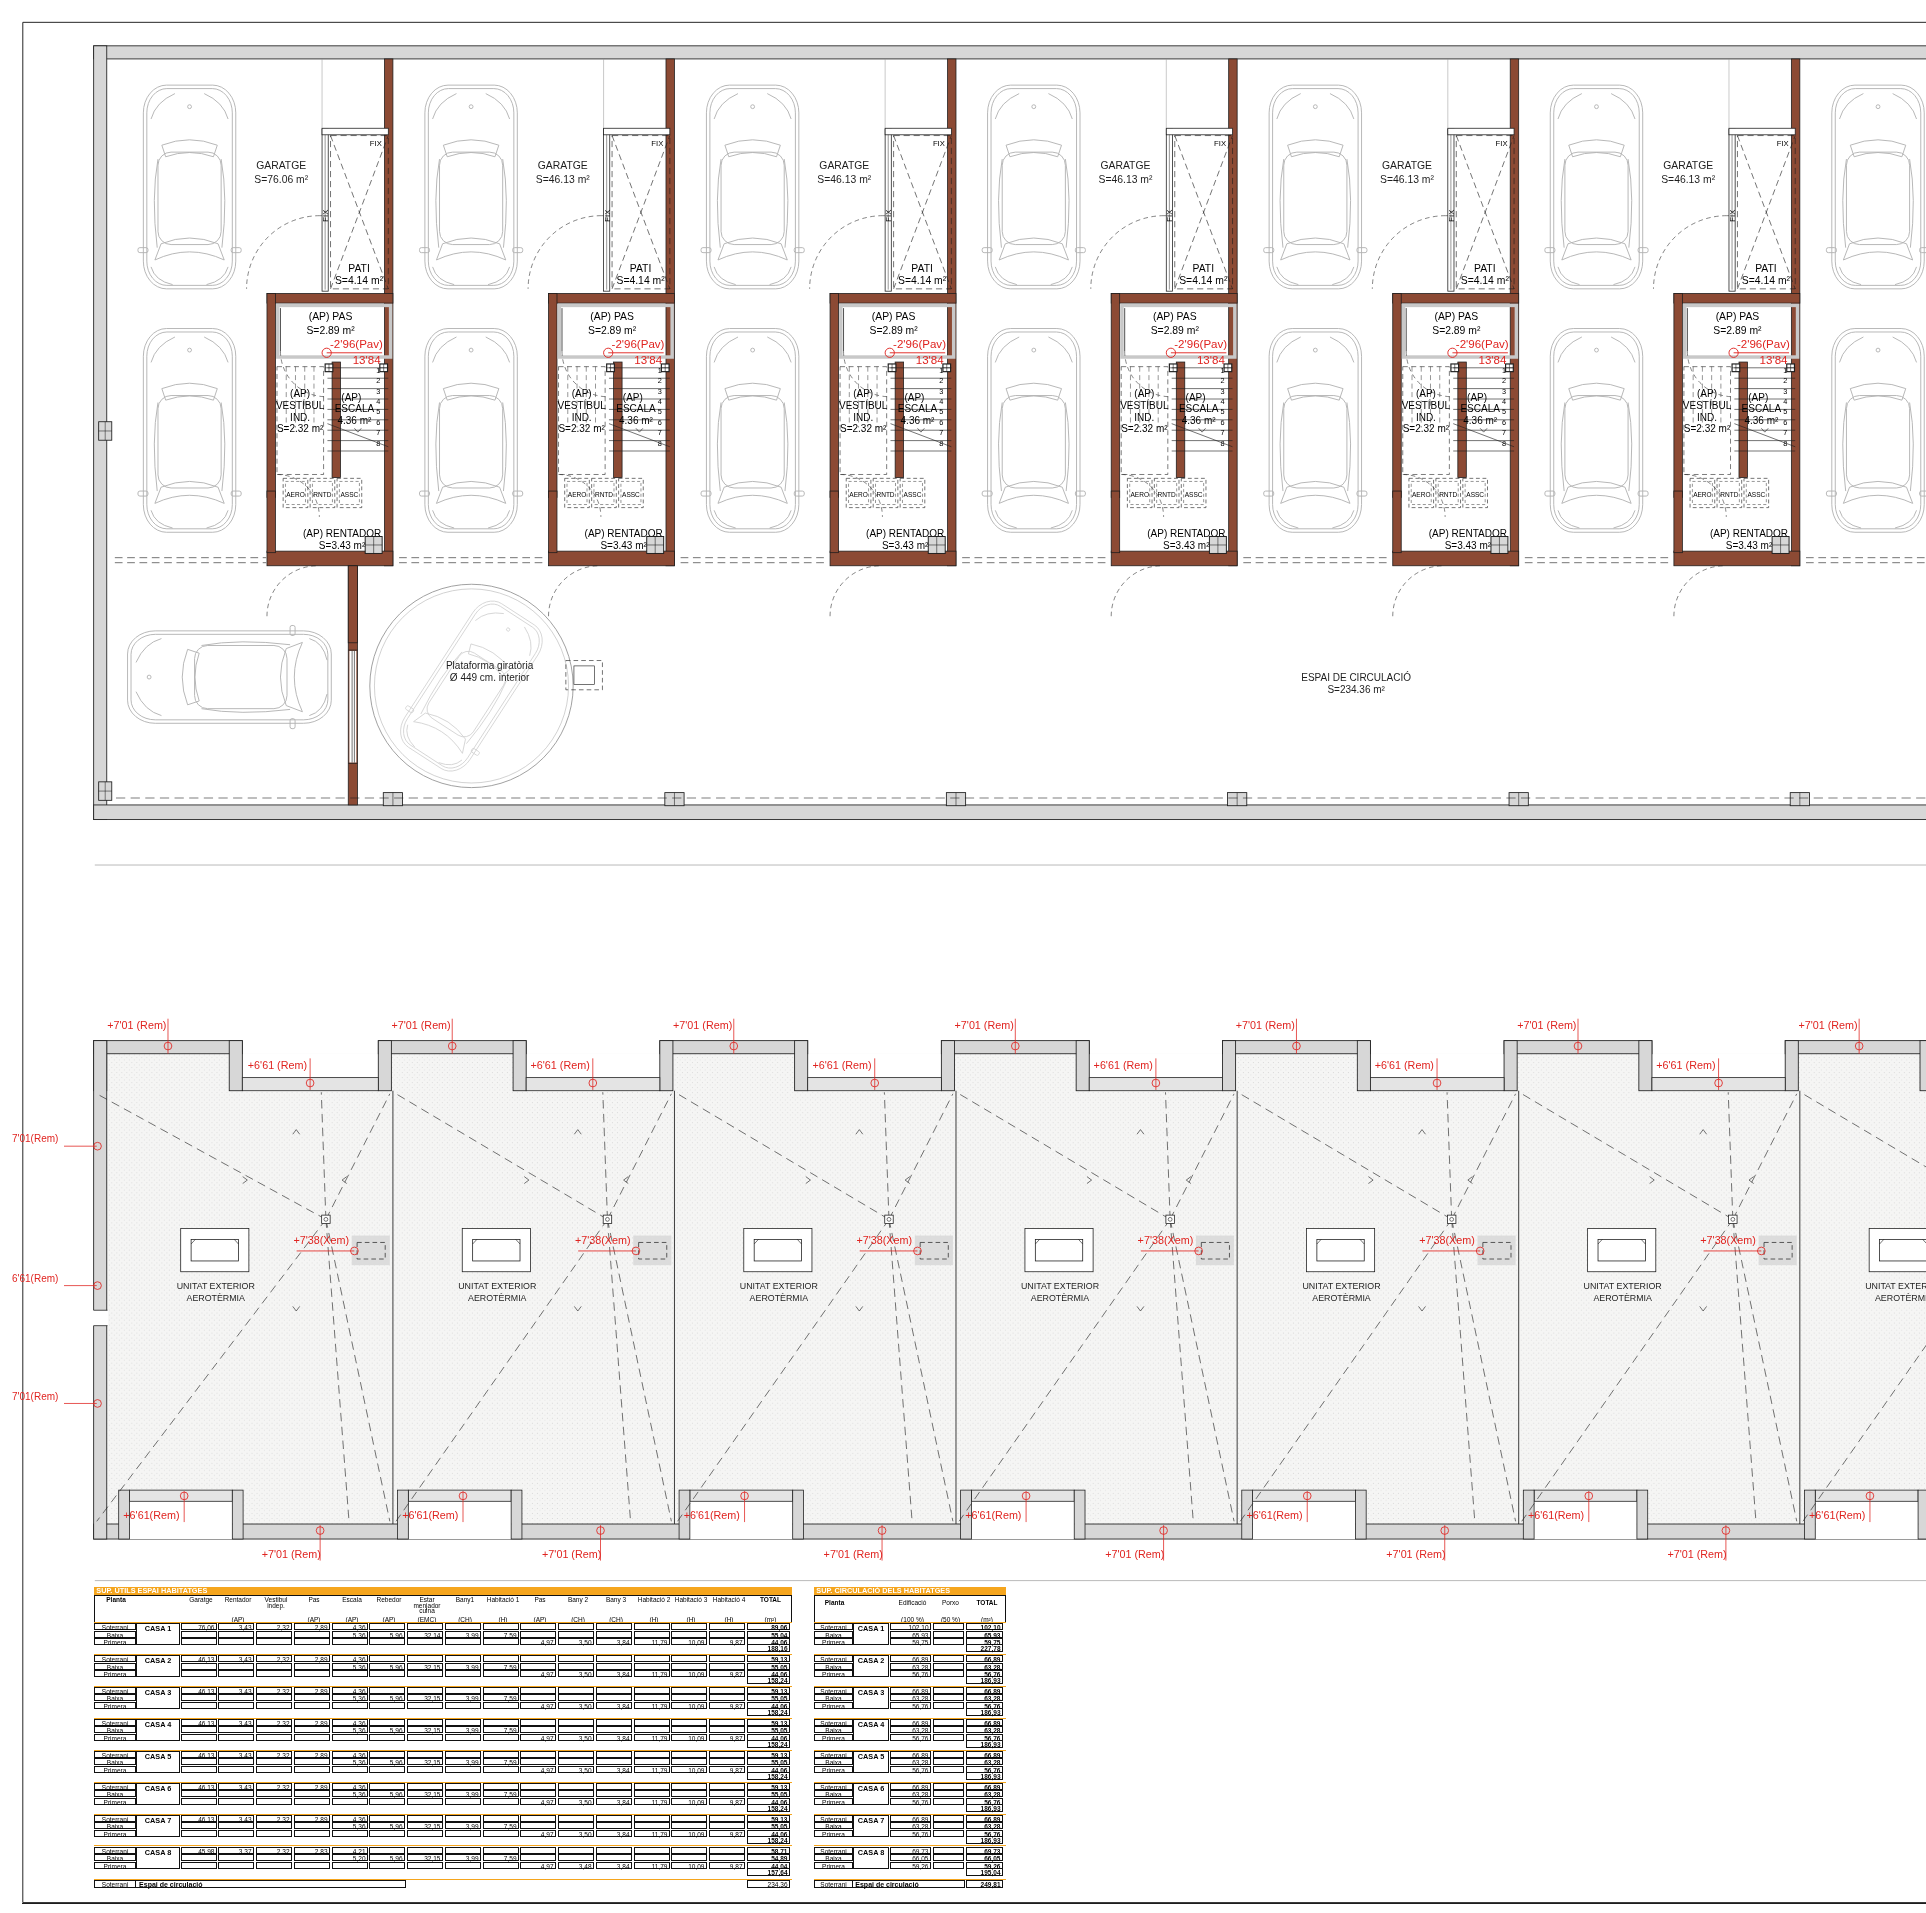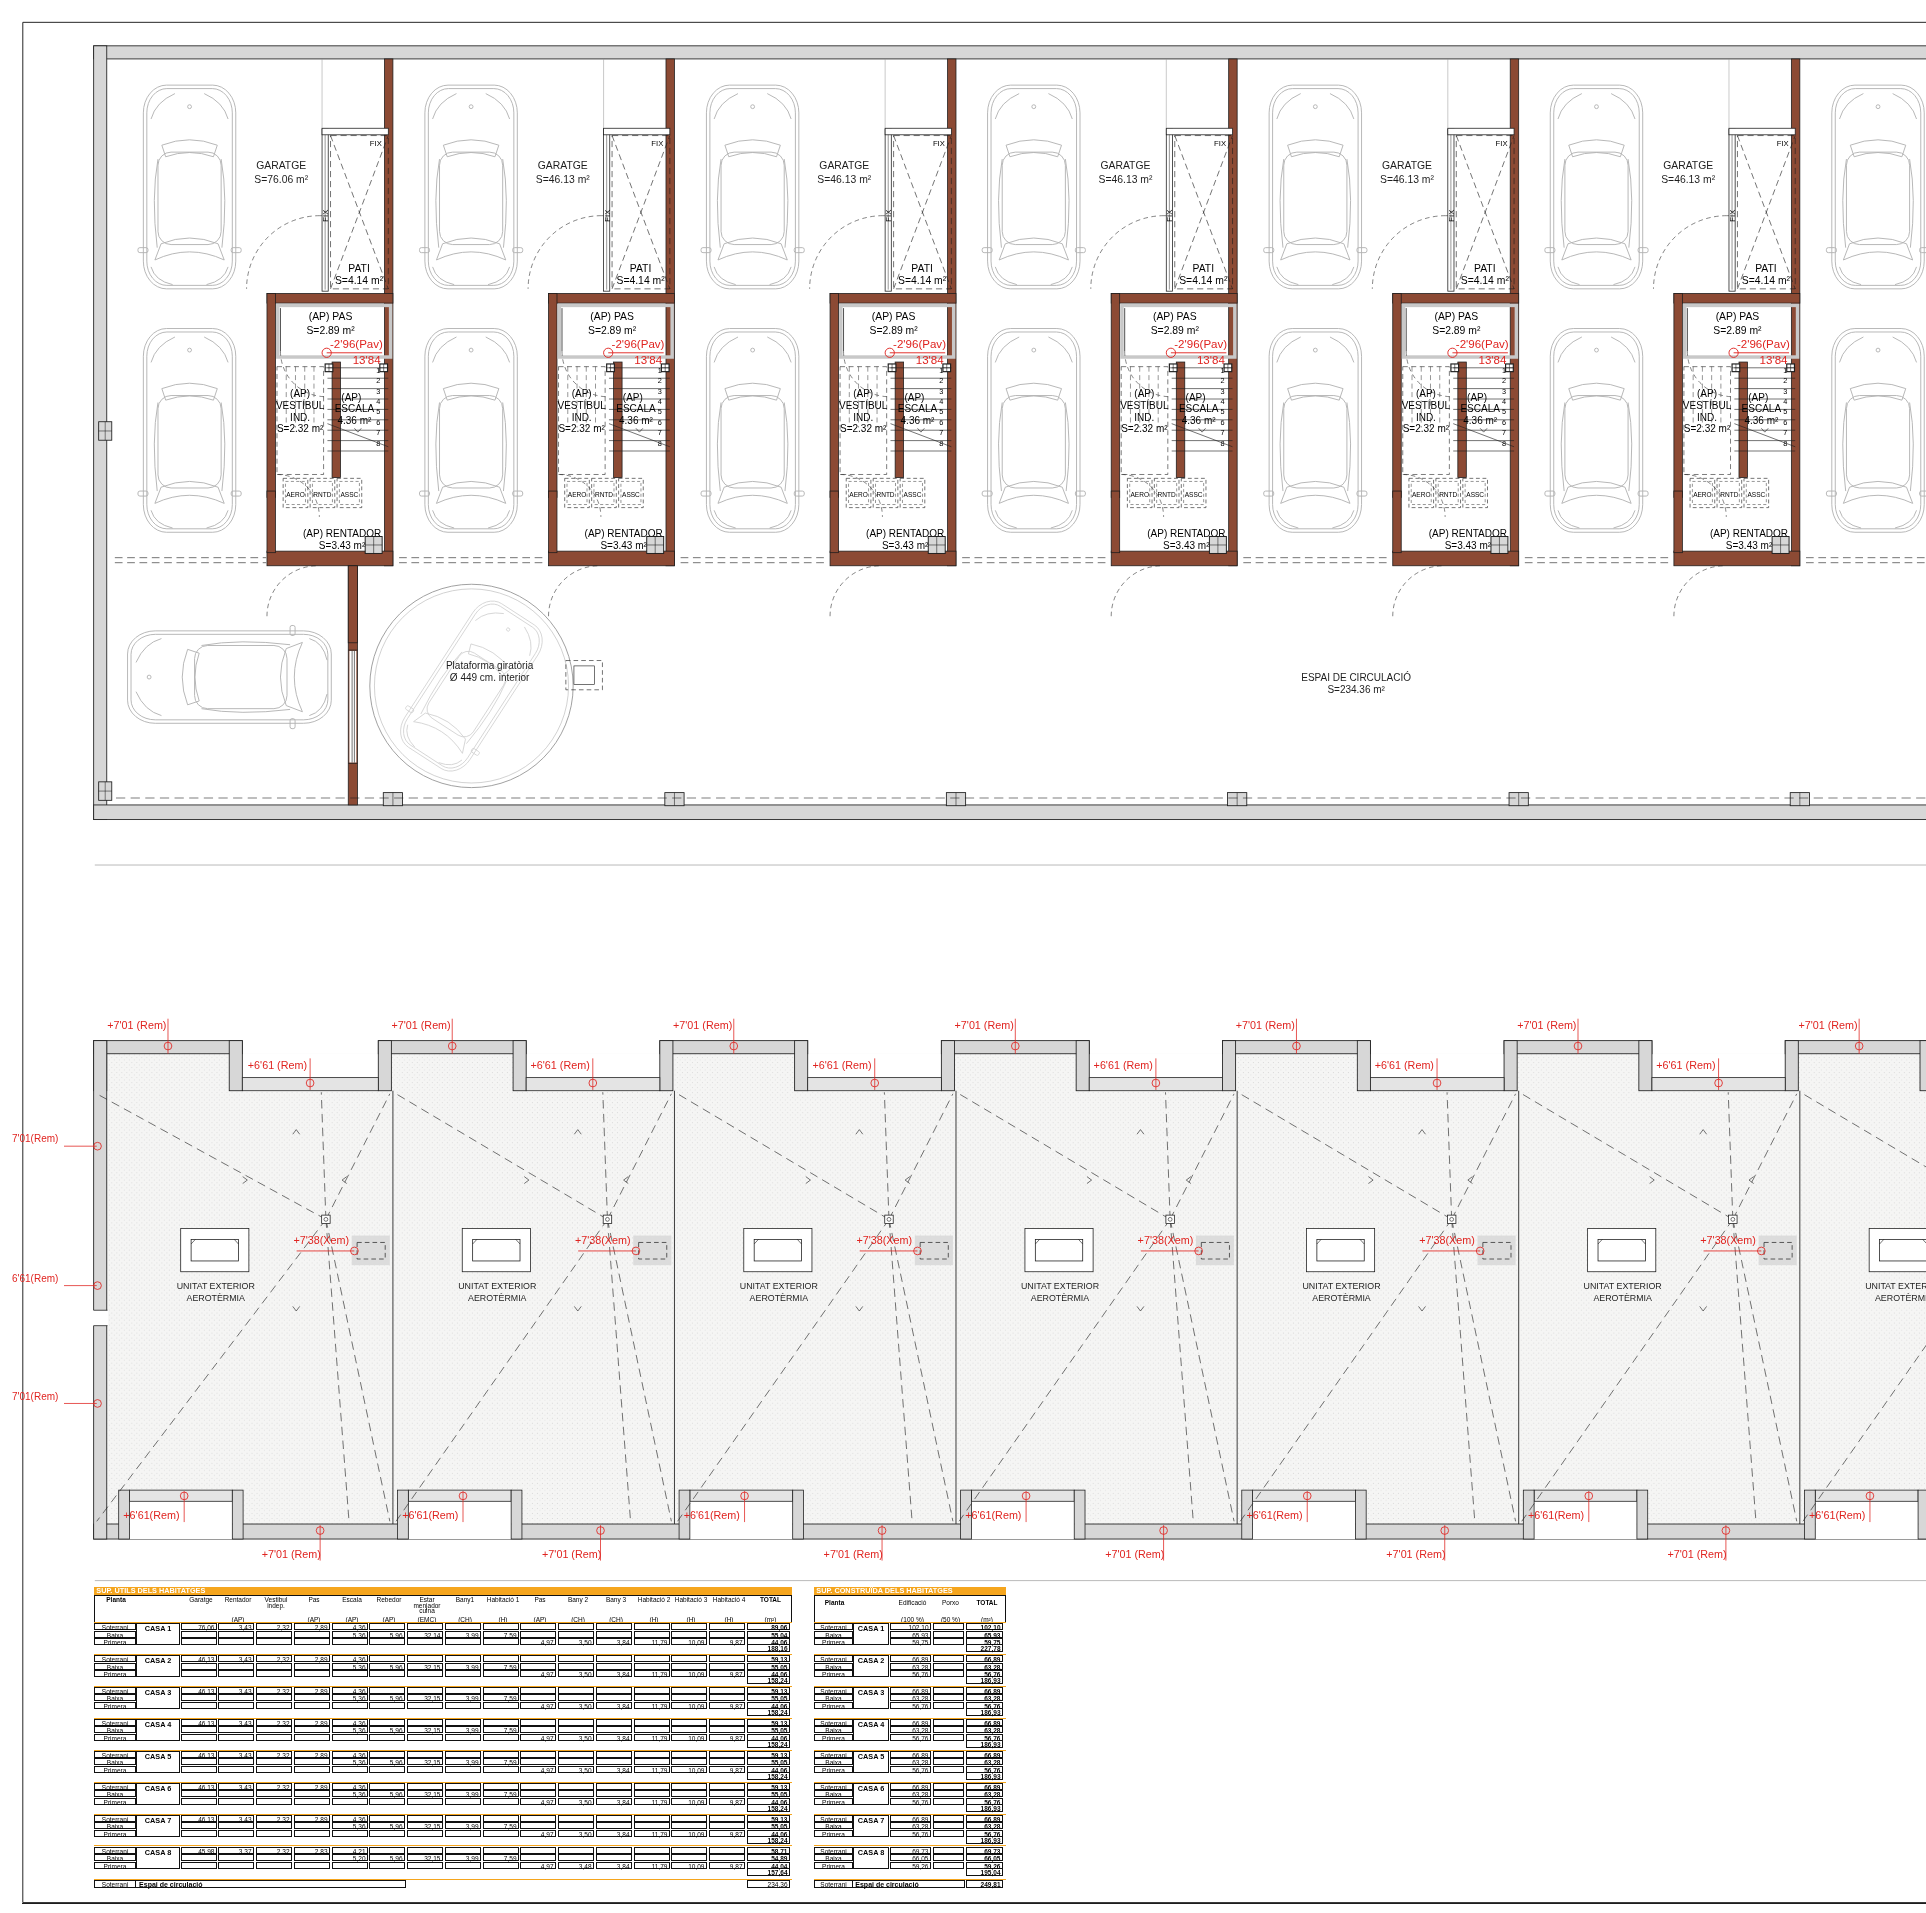--- a/index.html
+++ b/index.html
@@ -728,21 +728,21 @@
 <line x1="5963" y1="4295" x2="5963" y2="4285" stroke="#1d1d1d" stroke-width="1.5"></line>
 <line x1="5975" y1="4295" x2="5975" y2="4285" stroke="#1d1d1d" stroke-width="1.5"></line>
 <line x1="5987" y1="4295" x2="5987" y2="4281" stroke="#1d1d1d" stroke-width="1.5"></line>
 <line x1="5999" y1="4295" x2="5999" y2="4285" stroke="#1d1d1d" stroke-width="1.5"></line>
 <line x1="6011" y1="4295" x2="6011" y2="4285" stroke="#1d1d1d" stroke-width="1.5"></line>
 <line x1="6022" y1="4295" x2="6022" y2="4285" stroke="#1d1d1d" stroke-width="1.5"></line>
 <line x1="6034" y1="4295" x2="6034" y2="4285" stroke="#1d1d1d" stroke-width="1.5"></line>
 <line x1="5928" y1="4296" x2="6046" y2="4296" stroke="#1d1d1d" stroke-width="1.5"></line>
 </svg>
 <div style="position:absolute;left:94px;top:1587px;width:698px;font-family:'Liberation Sans',sans-serif;">
-      <div style="background:#f5a51d;color:#fff;font-weight:bold;font-size:7.3px;height:8px;line-height:8px;padding-left:2.3px;">SUP. ÚTILS DELS HABITATGES</div>
+      <div style="background:#f5a51d;color:#fff;font-weight:bold;font-size:7.3px;height:8px;line-height:8px;padding-left:2.3px;">SUP. ÚTILS ESPAI HABITATGES</div>
       <div style="position:relative;height:28px;border:0.8px solid #111;border-bottom:0.8px solid #111;font-size:6.5px;">
         <div style="position:absolute;left:0px;top:0.8px;width:42px;text-align:center;font-weight:bold;line-height:5.8px;">Planta</div>
         <div style="position:absolute;left:42px;top:0.8px;width:44px;text-align:center;font-weight:normal;line-height:5.8px;"></div>
         <div style="position:absolute;left:87px;top:0.8px;width:38px;text-align:center;font-weight:normal;line-height:5.8px;">Garatge</div>
         <div style="position:absolute;left:124px;top:0.8px;width:38px;text-align:center;font-weight:normal;line-height:5.8px;">Rentador</div>
         <div style="position:absolute;left:124px;top:20px;width:38px;text-align:center;">(AP)</div>
         <div style="position:absolute;left:162px;top:0.8px;width:38px;text-align:center;font-weight:normal;line-height:5.8px;">Vestibul<br>indep.</div>
         <div style="position:absolute;left:200px;top:0.8px;width:38px;text-align:center;font-weight:normal;line-height:5.8px;">Pas</div>
         <div style="position:absolute;left:200px;top:20px;width:38px;text-align:center;">(AP)</div>
         <div style="position:absolute;left:238px;top:0.8px;width:38px;text-align:center;font-weight:normal;line-height:5.8px;">Escala</div>
@@ -1201,21 +1201,21 @@
       <div style="position:absolute;left:615px;top:275px;width:36px;height:7.3px;border:0.4px solid #111;font-size:6.5px;text-align:right;line-height:7.3px;padding-right:1.5px;">9,87</div>
       <div style="position:absolute;left:653px;top:275px;width:43px;height:7.3px;border-left:1px solid #111;border-right:1px solid #111;border-top:0.4px solid #111;border-bottom:0.4px solid #111;font-size:6.5px;font-weight:bold;text-align:right;line-height:7.3px;padding-right:1.5px;">44,04</div>
       <div style="position:absolute;left:42px;top:260px;width:44px;height:22px;border:0.8px solid #111;font-size:7.3px;font-weight:bold;text-align:center;">CASA 8</div>
       <div style="position:absolute;left:653px;top:282px;width:43px;height:7.3px;border:1px solid #111;border-top:none;font-size:6.5px;font-weight:bold;text-align:right;line-height:7.3px;padding-right:1.5px;">157,64</div>
       <div style="position:absolute;left:0px;top:292px;width:698px;height:8px;border-top:1px solid #f5a51d;"></div>
       <div style="position:absolute;left:0px;top:293px;width:42px;height:7.7px;border:0.6px solid #111;font-size:6.5px;text-align:center;line-height:7.7px;">Soterrani</div>
       <div style="position:absolute;left:42px;top:293px;width:270px;height:7.7px;border:0.6px solid #111;border-left:none;font-size:7px;font-weight:bold;line-height:7.7px;padding-left:3.1px;">Espai de circulació</div>
       <div style="position:absolute;left:653px;top:293px;width:43px;height:7.7px;border:1px solid #111;font-size:6.5px;text-align:right;line-height:7.7px;padding-right:1.5px;">234,36</div>
     </div>
 <div style="position:absolute;left:814px;top:1587px;width:192px;font-family:'Liberation Sans',sans-serif;">
-      <div style="background:#f5a51d;color:#fff;font-weight:bold;font-size:7.3px;height:8px;line-height:8px;padding-left:2.3px;">SUP. CONSTRUÏDA DELS HABITATGES</div>
+      <div style="background:#f5a51d;color:#fff;font-weight:bold;font-size:7.3px;height:8px;line-height:8px;padding-left:2.3px;">SUP. CIRCULACIÓ DELS HABITATGES</div>
       <div style="position:relative;height:28px;border:0.8px solid #111;font-size:6.5px;">
         <div style="position:absolute;left:0px;top:3.1px;width:39px;text-align:center;font-weight:bold;">Planta</div>
         <div style="position:absolute;left:39px;top:3.1px;width:38px;text-align:center;font-weight:normal;"></div>
         <div style="position:absolute;left:76px;top:3.1px;width:43px;text-align:center;font-weight:normal;">Edificació</div>
         <div style="position:absolute;left:76px;top:20px;width:43px;text-align:center;">(100 %)</div>
         <div style="position:absolute;left:119px;top:3.1px;width:33px;text-align:center;font-weight:normal;">Porxo</div>
         <div style="position:absolute;left:119px;top:20px;width:33px;text-align:center;">(50 %)</div>
         <div style="position:absolute;left:152px;top:3.1px;width:40px;text-align:center;font-weight:bold;">TOTAL</div>
         <div style="position:absolute;left:152px;top:20px;width:40px;text-align:center;">(m²)</div>
       </div>

